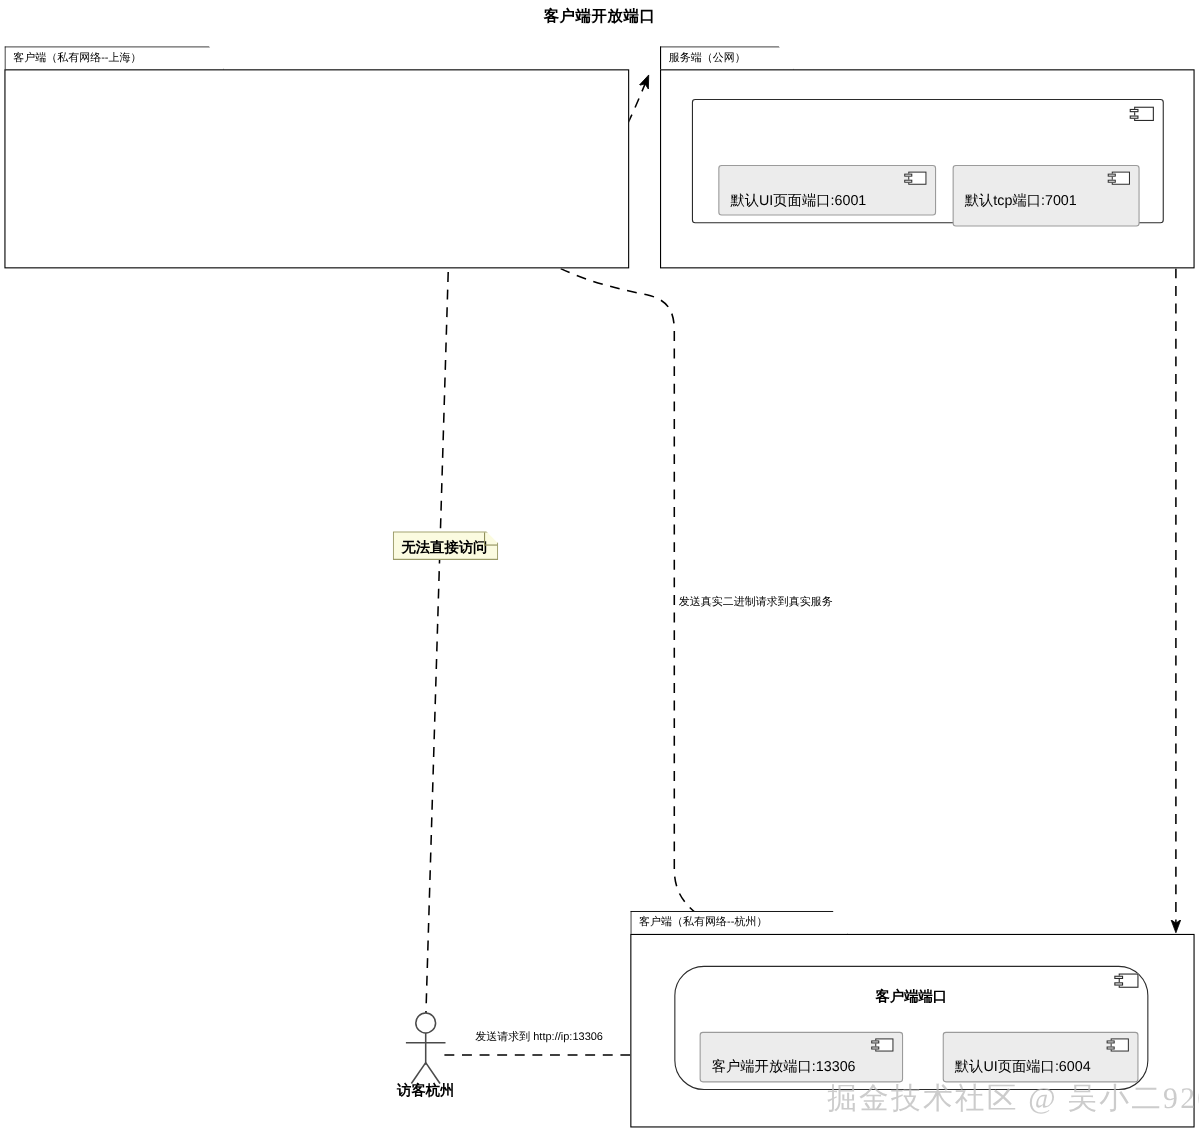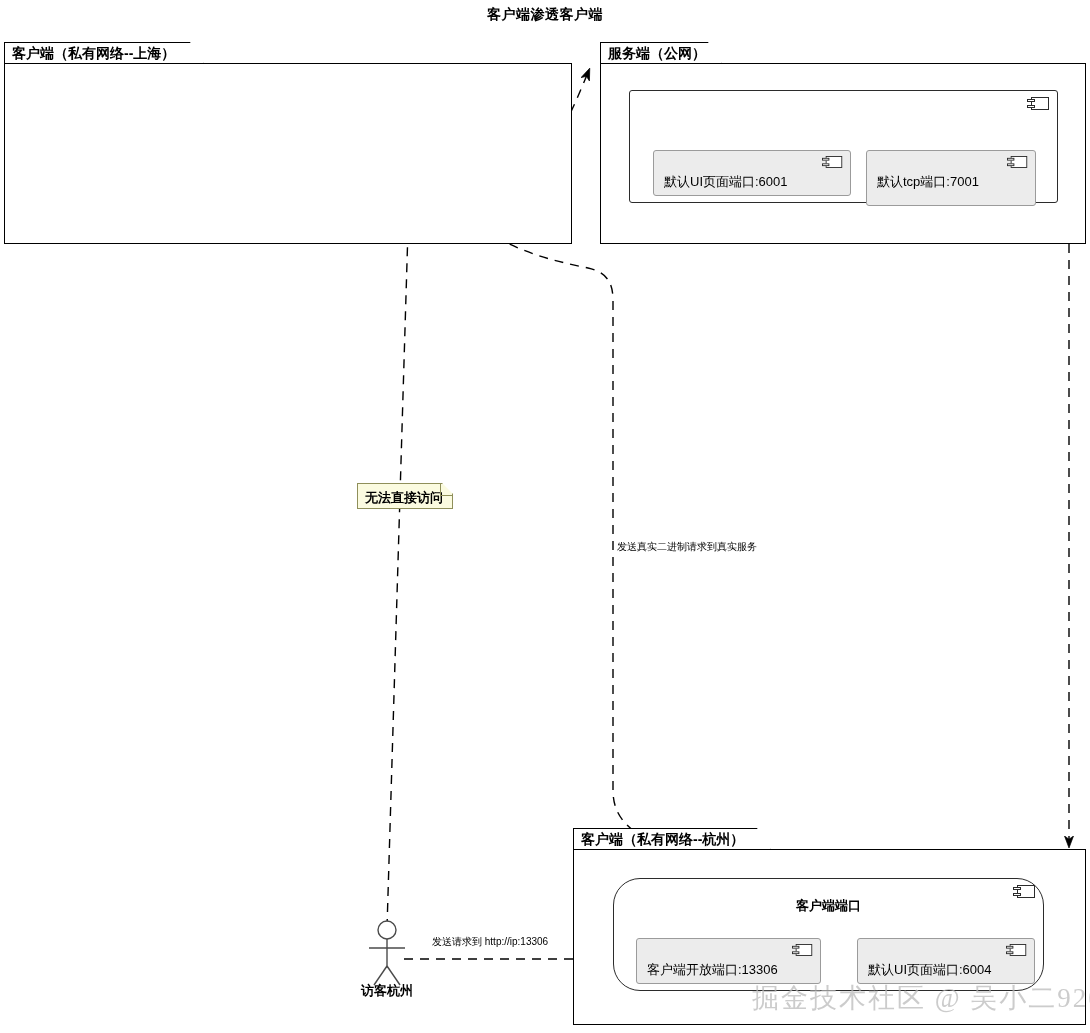--- a/index.html
+++ b/index.html
@@ -59,22 +59,22 @@
     background: #ffffff;
     border: 1.6px solid #000000;
     border-bottom: none;
     
     clip-path: polygon(0 0, calc(100% - 14px) 0, 100% 100%, 0 100%);
   }
   .package-tab-label {
     position: absolute;
     left: 8px;
     top: 3px;
-    font-size: 14px;
-    font-weight: bold;
+    font-size: 10px;
+    font-weight: normal;
     white-space: nowrap;
   }
   .package-body {
     position: absolute;
     left: 0;
     box-sizing: border-box;
     background: #ffffff;
     border: 1.6px solid #000000;
   }
 
@@ -258,21 +258,21 @@
       <circle cx="387" cy="930" r="9" fill="#ffffff" stroke="#4a4a4a" stroke-width="1.4"></circle>
       <line x1="387" y1="939" x2="387" y2="968" stroke="#4a4a4a" stroke-width="1.4"></line>
       <line x1="369" y1="948" x2="405" y2="948" stroke="#4a4a4a" stroke-width="1.4"></line>
       <line x1="387" y1="966" x2="374" y2="985" stroke="#4a4a4a" stroke-width="1.4"></line>
       <line x1="387" y1="966" x2="400" y2="985" stroke="#4a4a4a" stroke-width="1.4"></line>
     </g>
   </svg>
 
   <div class="layer-nodes">
 
-    <div class="diagram-title">客户端渗透客户端</div>
+    <div class="diagram-title">客户端开放端口</div>
 
     <div class="package" style="left:4px; top:42px; width:568px; height:202px;">
       <div class="package-tab" style="width:200px;">
       </div>
       <div class="package-tab-label">客户端（私有网络--上海）</div>
       <div class="package-body" style="top:21px; width:568px; height:181px;"></div>
 
 
     </div>
 

